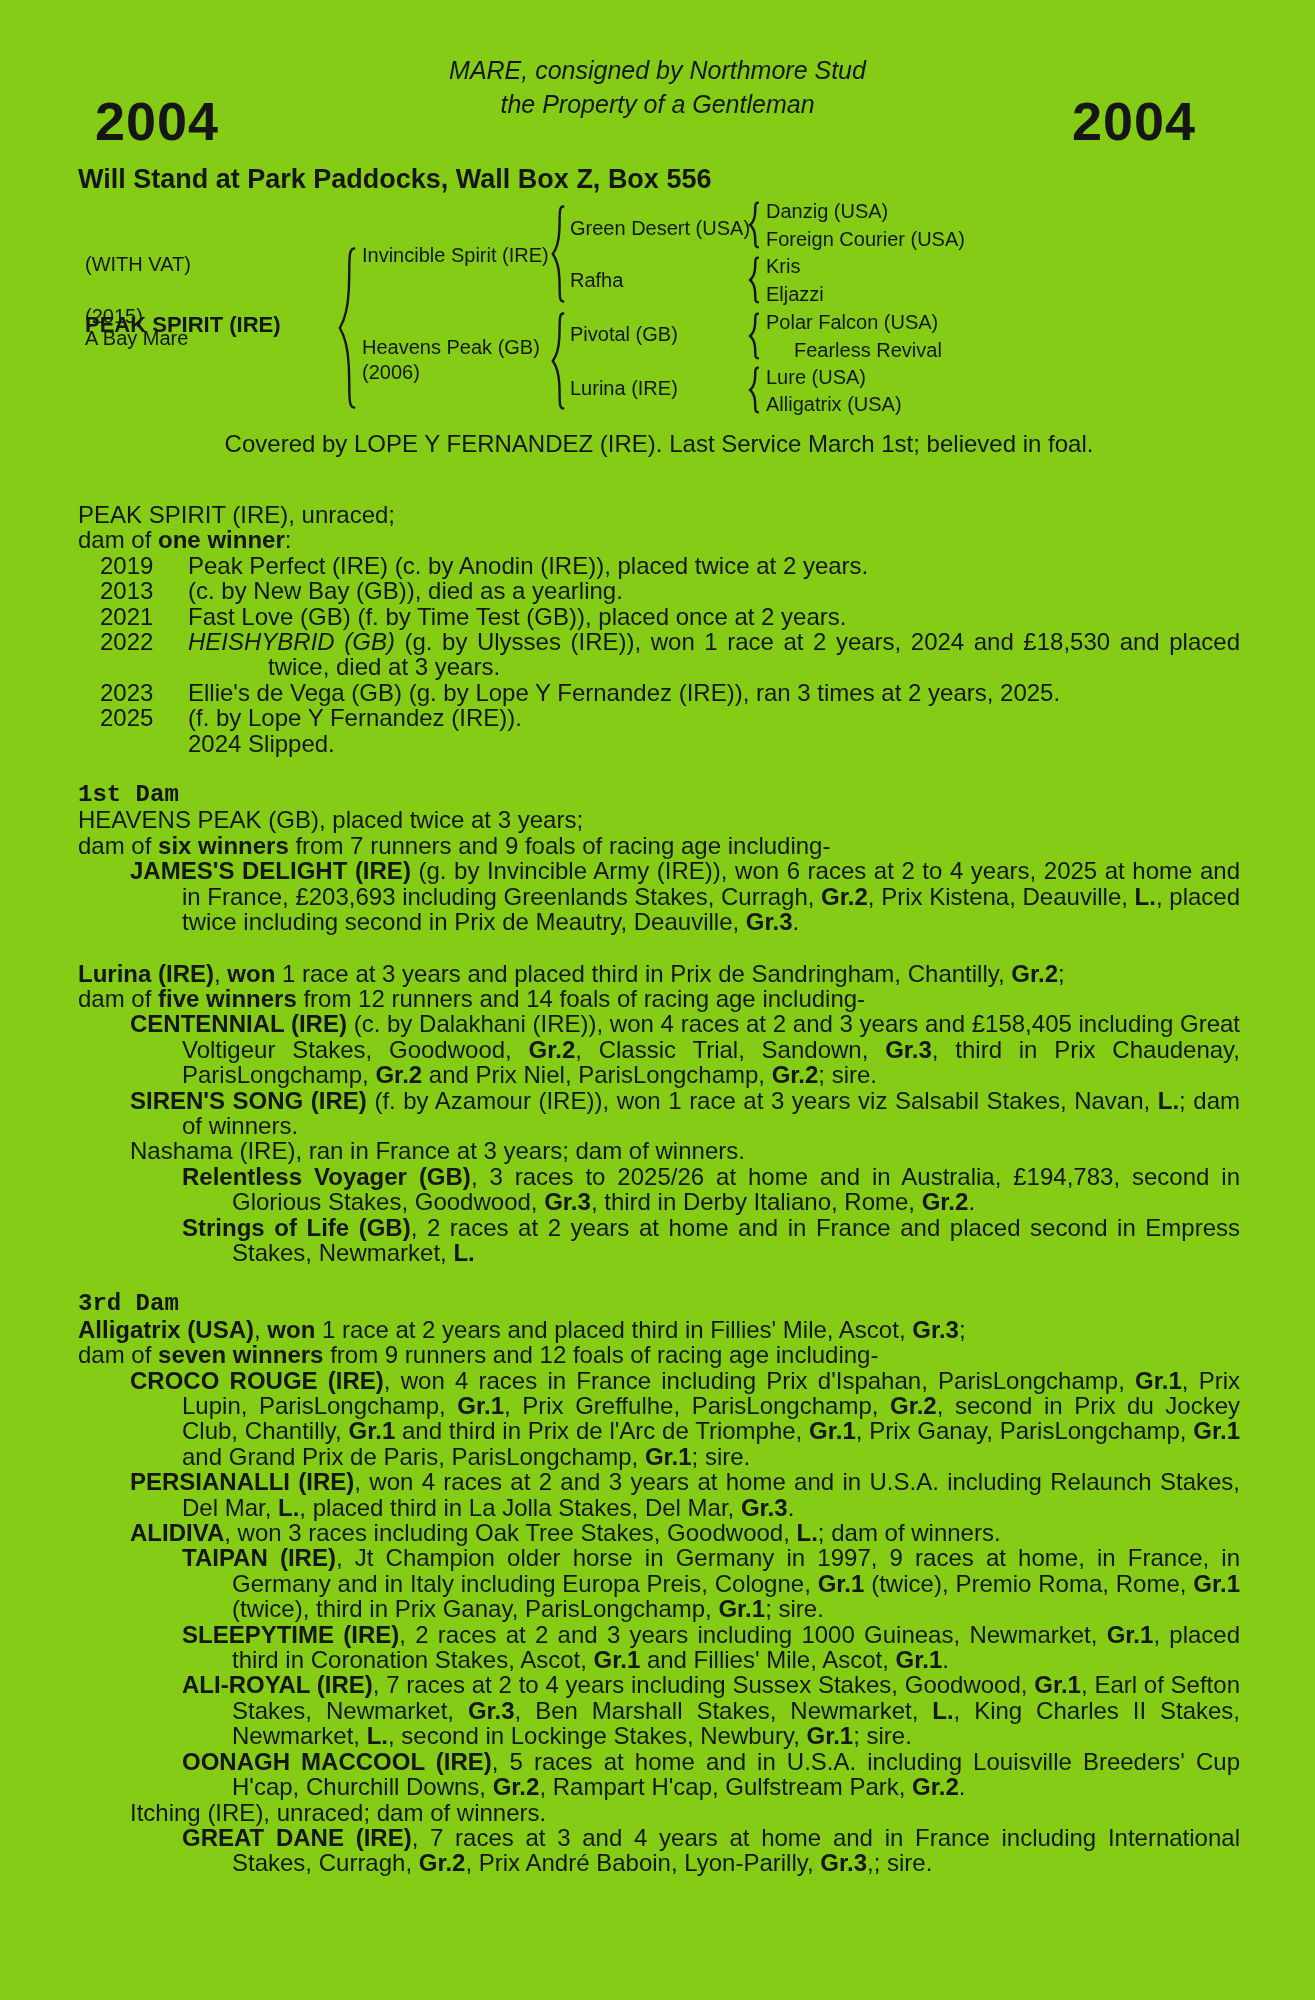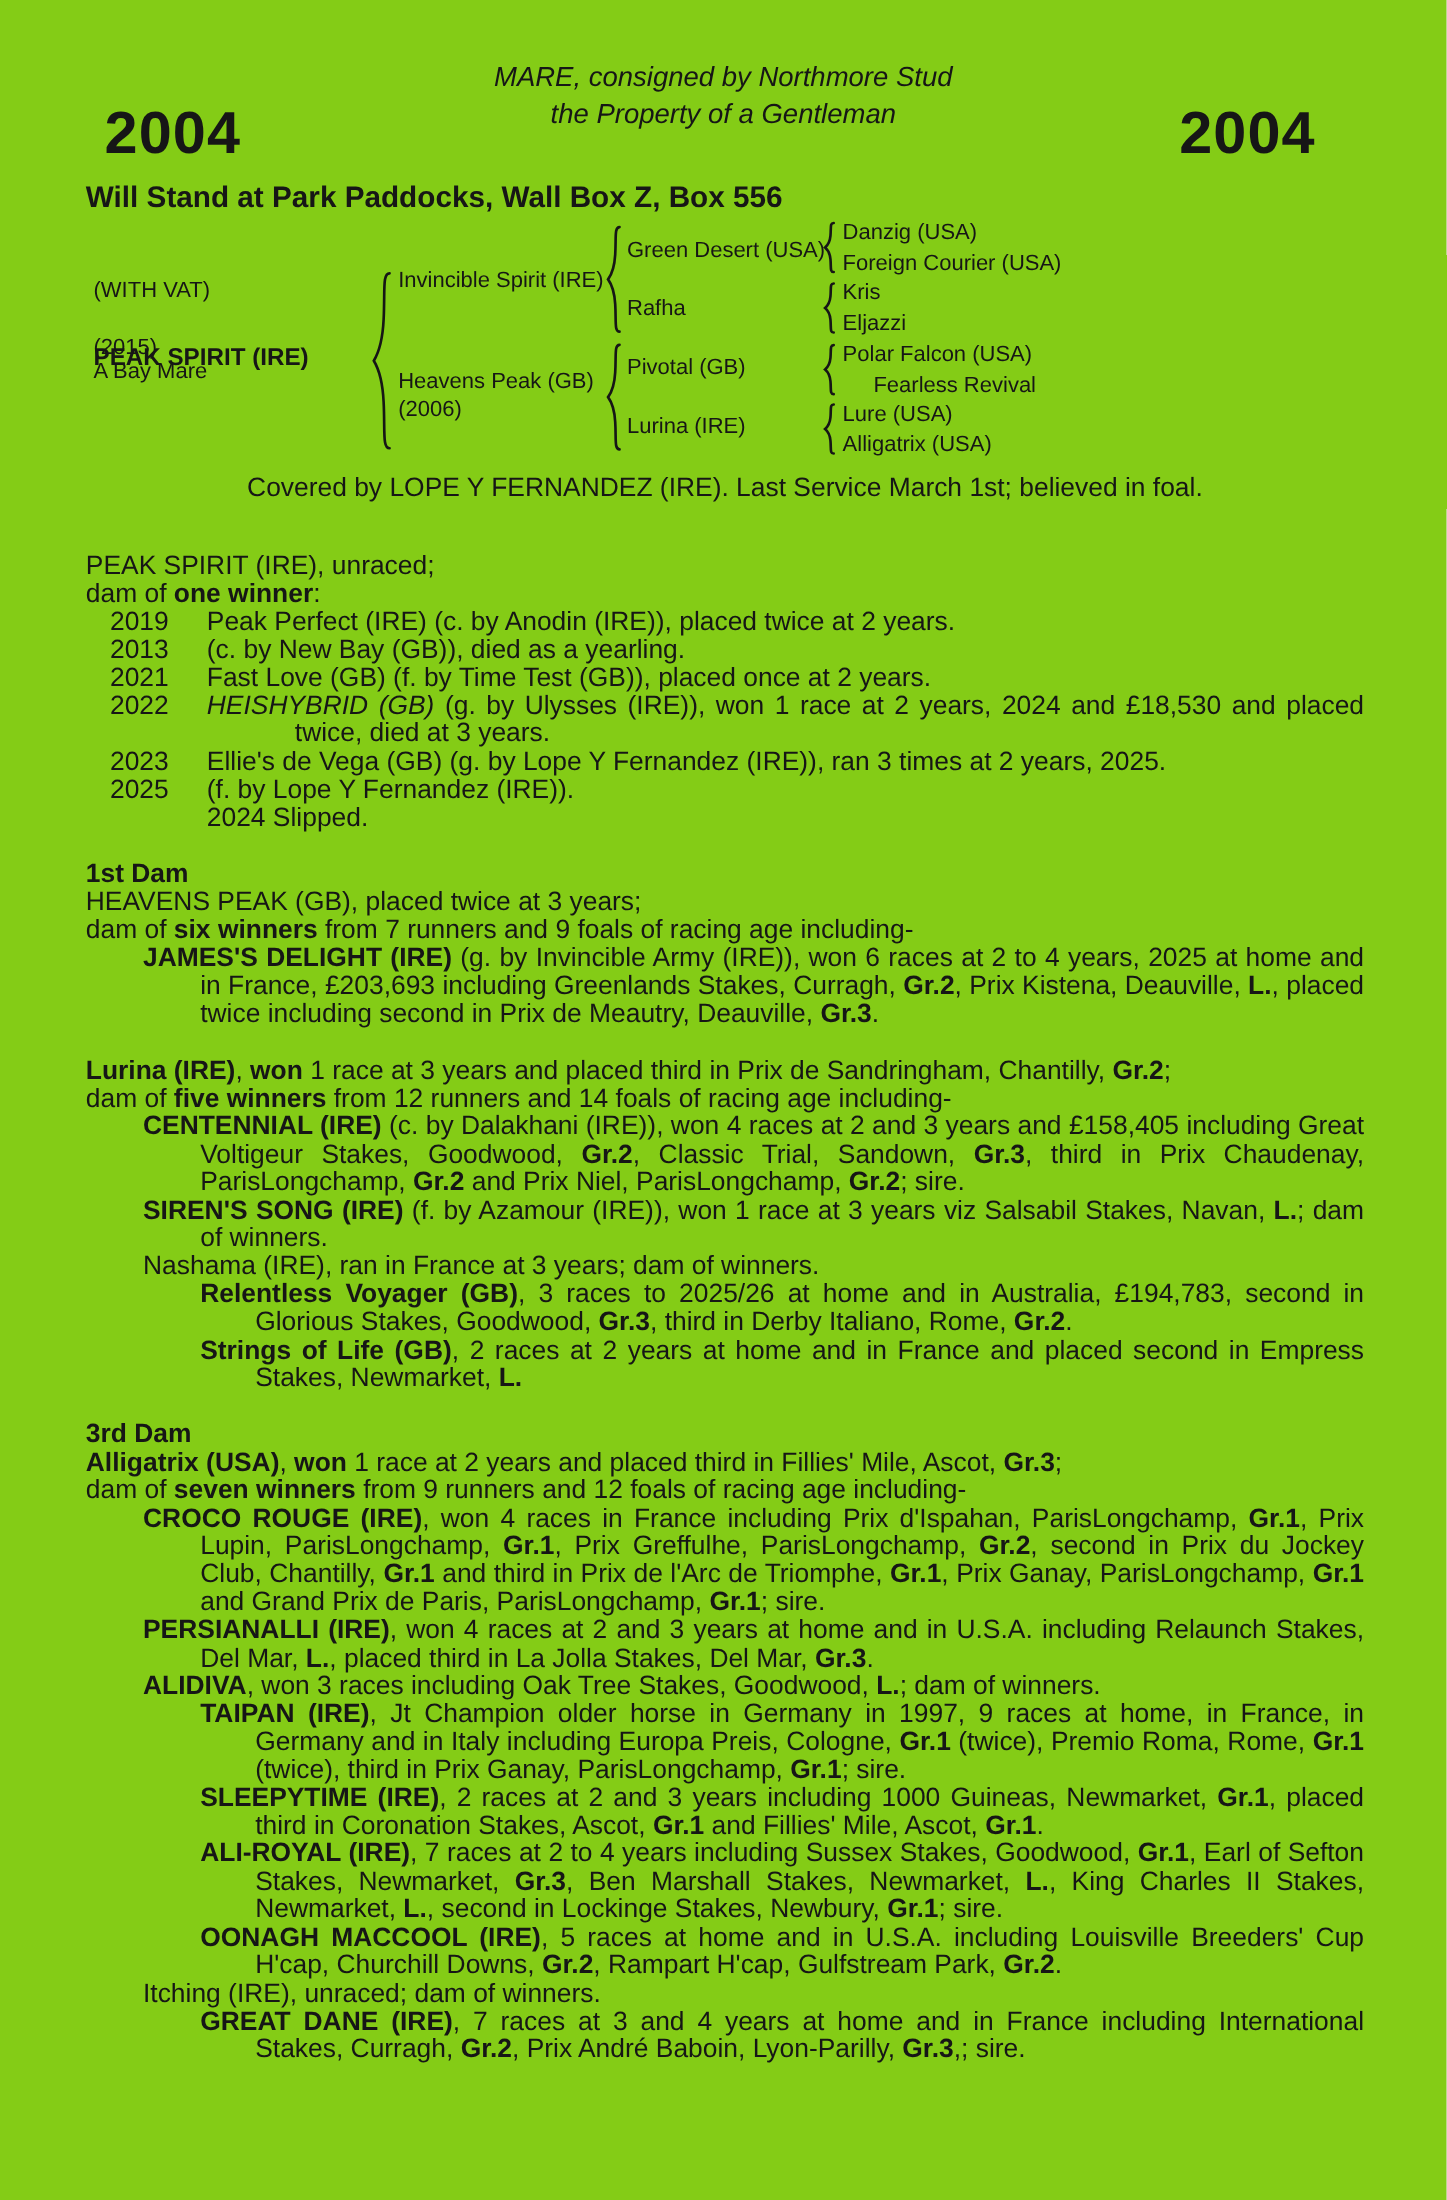--- a/index.html
+++ b/index.html
@@ -20,21 +20,21 @@
   
   .ped{position:absolute;left:0;top:0;width:1315px;height:430px;font-size:20px;}
   .pl{position:absolute;white-space:nowrap;line-height:24px;}
   .subject-name{font-weight:bold;font-size:22px;}
   .brace{position:absolute;overflow:visible;}
   
   .covered{position:absolute;left:78px;top:430px;width:1162px;text-align:center;font-size:24px;line-height:27.5px;}
   
   .bodytext{position:absolute;left:78px;top:502px;width:1162px;font-size:24px;line-height:25.4px;}
   .section + .section{margin-top:26px;}
-  .heading{font-weight:bold;}
+  .heading{font-weight:bold;font-family:Liberation Mono, monospace;}
   .line{text-align:justify;}
   .horse1{padding-left:104px;text-indent:-52px;}
   .horse2{padding-left:154px;text-indent:-50px;}
   .year{padding-left:190px;text-indent:-168px;}
   .slipped{padding-left:110px;}
   .yr{display:inline-block;width:88px;text-indent:0;}
   .bold{font-weight:bold;}
   .italic{font-style:italic;}
 </style>
 </head>

